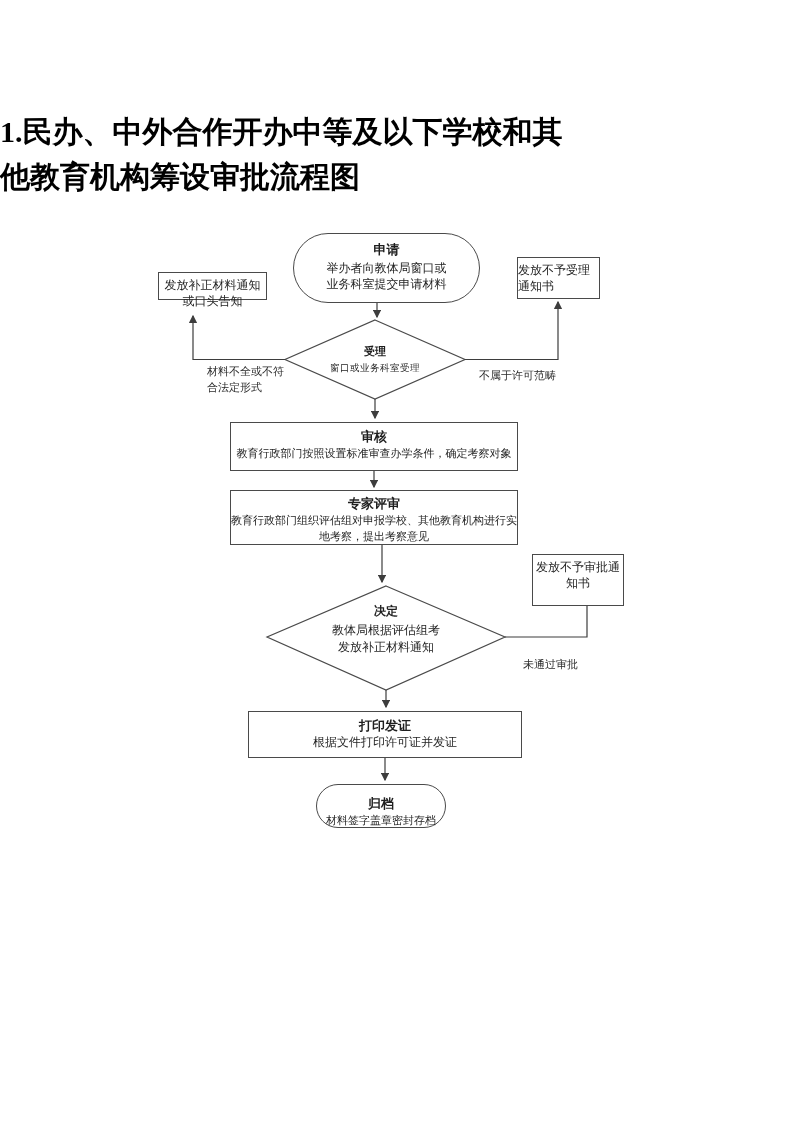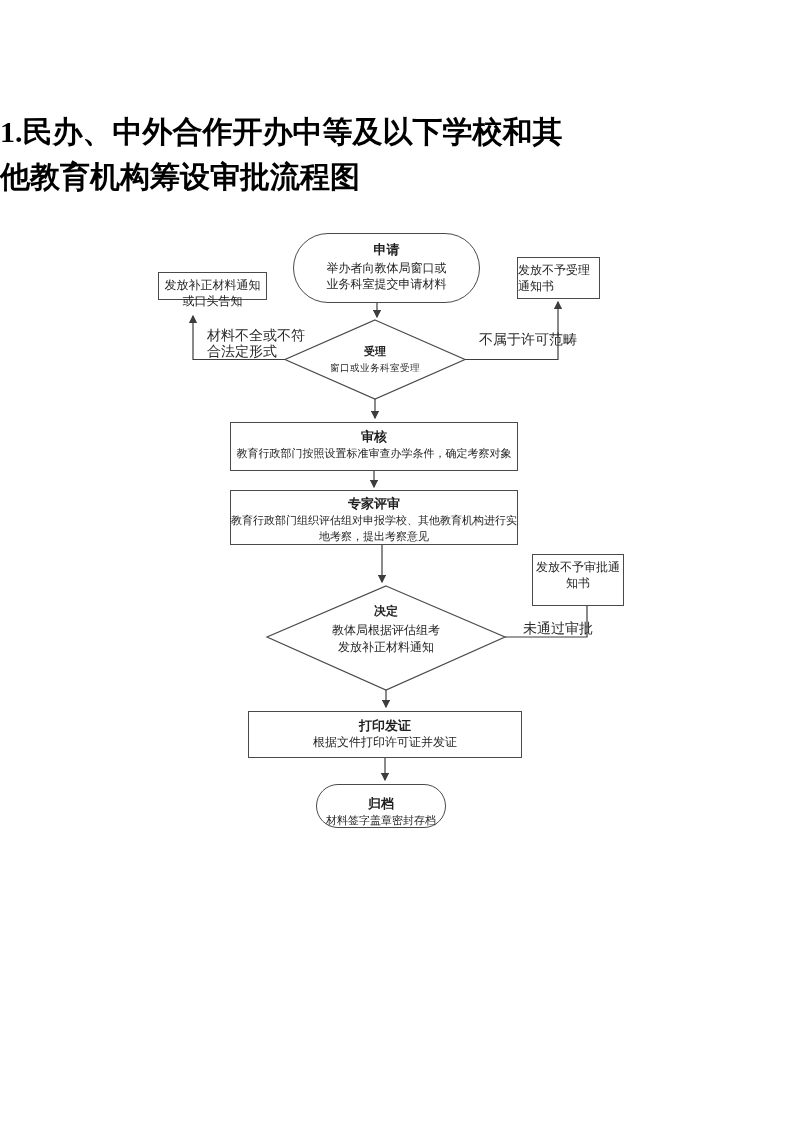--- a/index.html
+++ b/index.html
@@ -16,21 +16,21 @@
   .flow-svg { position:absolute; left:0; top:0; width:793px; height:1122px; z-index:1; }
   .node { position:absolute; z-index:2; text-align:center; background:#fff; }
   .boxed { border:1.2px solid #4a4a4a; }
   .stadium { border-radius:999px; }
   .overlay { background:transparent; }
   .node-title { display:block; font-weight:bold; font-size:13px; line-height:17px; white-space:nowrap; }
   .node-body { font-size:12px; line-height:16px; }
   .bl { white-space:nowrap; }
   .small-title { font-size:11px; line-height:14px; }
   .small-body { font-size:9.5px; line-height:15px; letter-spacing:0.5px; }
-  .edge-label { position:absolute; z-index:2; font-size:14px; line-height:16px; color:#2b2b2b; white-space:nowrap; }
+  .edge-label { position:absolute; z-index:2; font-size:11px; line-height:16px; color:#2b2b2b; white-space:nowrap;margin-top:36px; }
   .align-left { text-align:left; }
   .pt7 { padding-top:7px; } .pt5 { padding-top:5px; } .pt4 { padding-top:4px; }
   .pt10 { padding-top:10px; } .gap2 { margin-top:2px; } .gap3 { margin-top:2px; }
 </style>
 </head>
 <body>
 
 <div class="page">
 
   <h1 class="doc-title">

